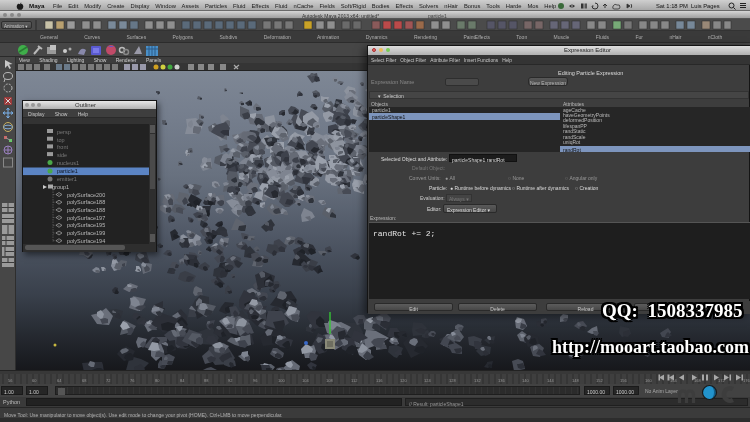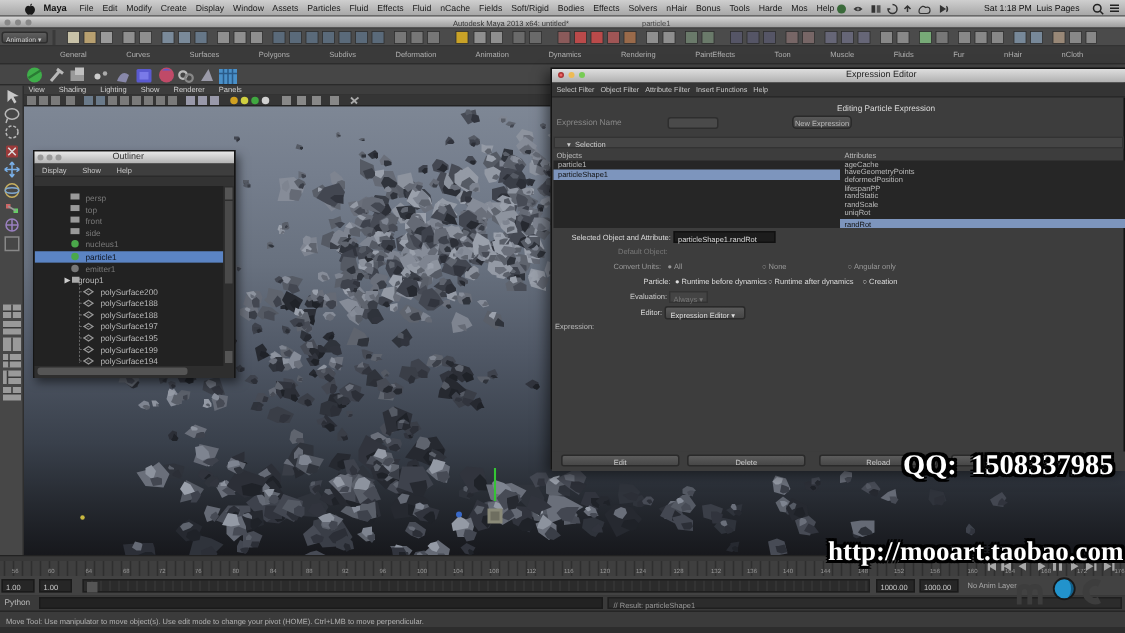--- a/index.html
+++ b/index.html
@@ -1664,20 +1664,23 @@
  <div class="abs" style="left:197px;top:128.5px;font-size:5px;color:#999;">○&nbsp;Angular only</div>
  <div class="abs" style="left:61px;top:138.5px;font-size:5px;color:#ddd;">Particle:</div>
  <div class="abs" style="left:82px;top:138.5px;font-size:5px;color:#ddd;">●&nbsp;Runtime before dynamics</div>
  <div class="abs" style="left:144px;top:138.5px;font-size:5px;color:#ddd;">○&nbsp;Runtime after dynamics</div>
  <div class="abs" style="left:207px;top:138.5px;font-size:5px;color:#ddd;">○&nbsp;Creation</div>
  <div class="abs" style="left:52px;top:149px;font-size:5px;color:#ccc;">Evaluation:</div>
  <div class="abs" style="left:78px;top:148px;width:26px;height:8px;background:#444;border:1px solid #333;font-size:5px;color:#777;padding:1px 0 0 2px;">Always ▾</div>
  <div class="abs" style="left:59px;top:160px;font-size:5px;color:#ddd;">Editor:</div>
  <div class="abs" style="left:75px;top:158px;width:54px;height:9px;background:linear-gradient(#5a5a5a,#464646);border:1px solid #2a2a2a;border-radius:2px;font-size:5px;color:#ddd;padding:2px 0 0 3px;white-space:nowrap;">Expression Editor ▾</div>
  <div class="abs" style="left:2px;top:169px;font-size:5px;color:#bbb;">Expression:</div>
+ <div class="abs" style="left:1px;top:176px;width:381px;height:77px;background:#1e1e1e;border-top:1px solid #555;">
+  <div class="abs" style="left:4px;top:6px;font-family:'Liberation Mono',monospace;font-size:8px;color:#e8e8e8;">randRot += 2;</div>
+ </div>
  <div class="abs" style="left:0;top:255px;width:383px;height:13px;background:#3d3d3d;" id="eebtns">
   <div class="abs" style="left:6px;top:2px;width:79px;height:8px;background:linear-gradient(#5c5c5c,#474747);border:1px solid #2a2a2a;border-radius:2px;font-size:5px;color:#ccc;text-align:center;padding-top:1.5px;">Edit</div>
   <div class="abs" style="left:90px;top:2px;width:79px;height:8px;background:linear-gradient(#5c5c5c,#474747);border:1px solid #2a2a2a;border-radius:2px;font-size:5px;color:#ccc;text-align:center;padding-top:1.5px;">Delete</div>
   <div class="abs" style="left:178px;top:2px;width:79px;height:8px;background:linear-gradient(#5c5c5c,#474747);border:1px solid #2a2a2a;border-radius:2px;font-size:5px;color:#ccc;text-align:center;padding-top:1.5px;">Reload</div>
   <div class="abs" style="left:266px;top:2px;width:79px;height:8px;background:linear-gradient(#5c5c5c,#474747);border:1px solid #2a2a2a;border-radius:2px;font-size:5px;color:#ccc;text-align:center;padding-top:1.5px;">Close</div>
  </div>
 </div>
 
 <div class="abs" style="left:0;top:370px;width:750px;height:14px;background:#3a3a3a;border-top:1px solid #222;" id="timeline">
  <svg width="750" height="14" font-family="Liberation Sans,sans-serif">
@@ -1880,21 +1883,21 @@
  <div class="abs" style="left:26px;top:1px;width:376px;height:8px;background:#222;border:1px solid #1a1a1a;"></div>
  <div class="abs" style="left:405px;top:1px;width:343px;height:8px;background:#2c2c2c;border:1px solid #1f1f1f;font-size:5px;color:#999;padding:1.5px 0 0 3px;">// Result: particleShape1</div>
 </div>
 
 <div class="abs" style="left:0;top:407px;width:750px;height:11px;background:#3b3b3b;border-top:1px solid #262626;">
  <div class="abs" style="left:4px;top:4px;font-size:5px;color:#b2b2b2;">Move Tool: Use manipulator to move object(s). Use edit mode to change your pivot (HOME). Ctrl+LMB to move perpendicular.</div>
 </div>
 <div class="abs" style="left:0;top:418px;width:750px;height:4px;background:#2d2d2d;"></div>
 
 <div class="abs wm" style="left:602px;top:300px;font-size:19px;white-space:nowrap;">QQ:&nbsp; 1508337985</div>
-<div class="abs wm" style="left:552px;top:357px;font-size:18px;white-space:nowrap;">http://mooart.taobao.com</div>
+<div class="abs wm" style="left:552px;top:337px;font-size:18px;white-space:nowrap;">http://mooart.taobao.com</div>
 
 <div class="abs" style="left:676px;top:383px;width:74px;height:24px;">
  <svg width="74" height="24">
   <path d="M3.5 20 v-8 q0 -4 3.5 -4 q3.5 0 3.5 4 v8 M10.5 12 q0 -4 3.5 -4 q3.5 0 3.5 4 v8" fill="none" stroke="#3d3d3d" stroke-width="3.2"></path>
   <circle cx="33.5" cy="9.5" r="7" fill="#2293cc"></circle>
   <path d="M33.5 2.5 a7 7 0 0 1 0 14 a4.5 7 0 0 0 0 -14z" fill="#125e88"></path>
   <circle cx="33.5" cy="9.5" r="7" fill="none" stroke="#191919" stroke-width="1.2"></circle>
   <path d="M57 6 a6.2 6.2 0 1 0 0 11" fill="none" stroke="#3d3d3d" stroke-width="4.4"></path>
  </svg>
 </div>

